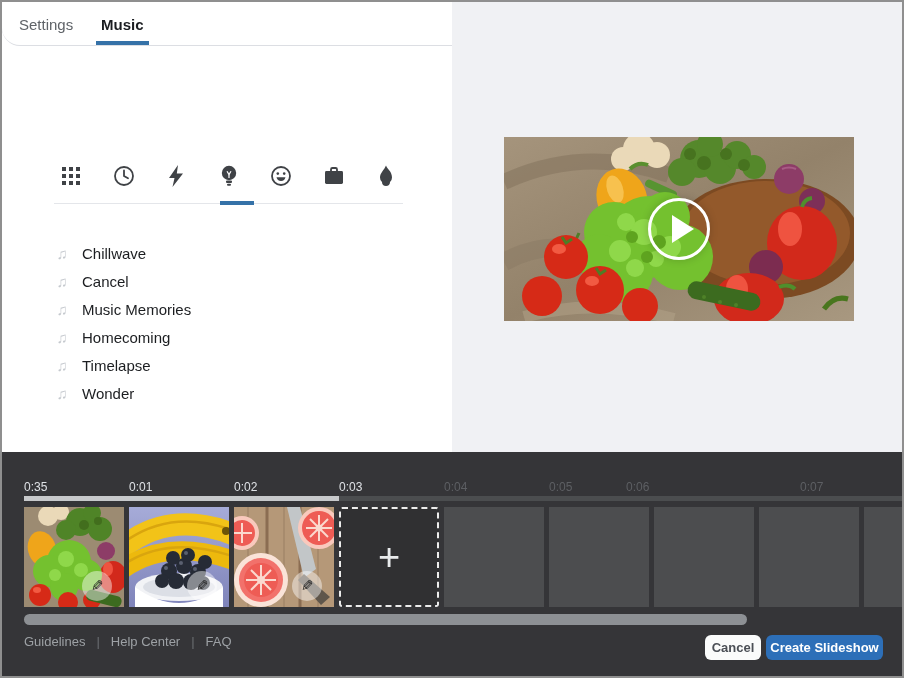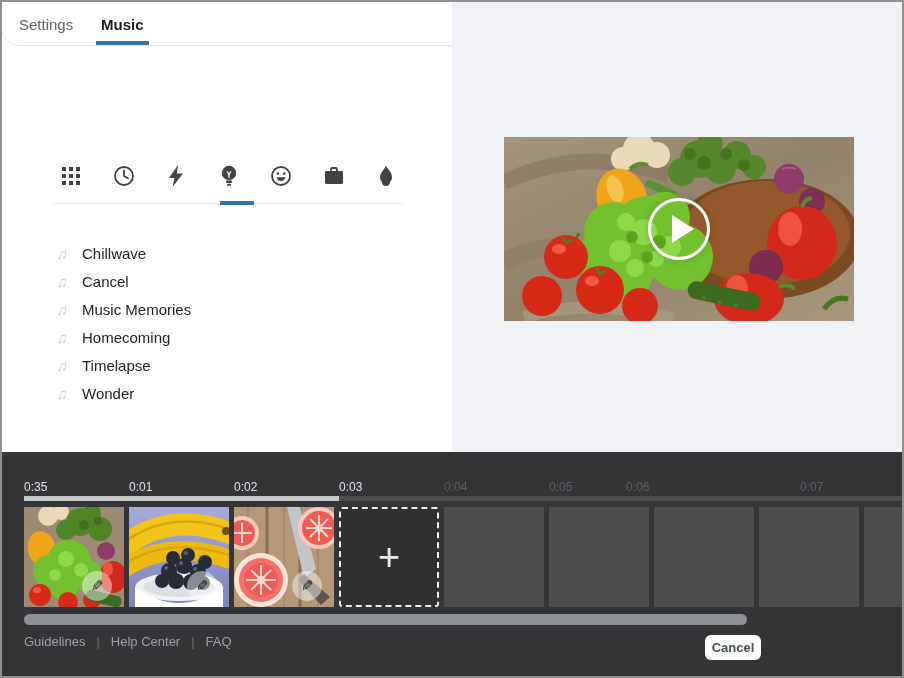--- a/index.html
+++ b/index.html
@@ -425,14 +425,15 @@
 
     <div class="footer-links">
       <span class="link">Guidelines</span>
       <span class="sep">|</span>
       <span class="link">Help Center</span>
       <span class="sep">|</span>
       <span class="link">FAQ</span>
     </div>
 
     <button class="btn btn-cancel">Cancel</button>
+    <button class="btn btn-create">Create Slideshow</button>
   </div>
 </div>
 
 </body></html>

